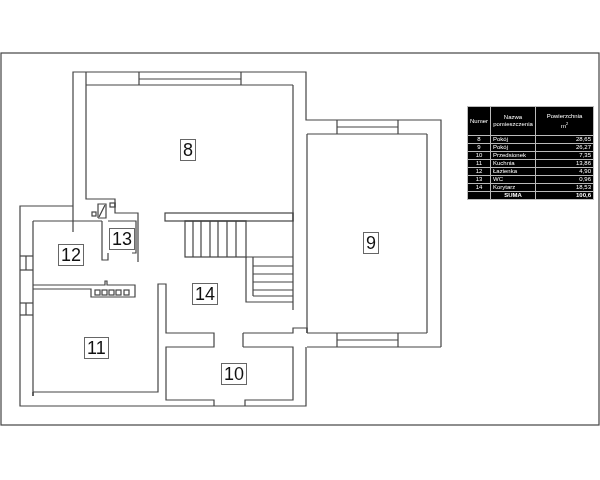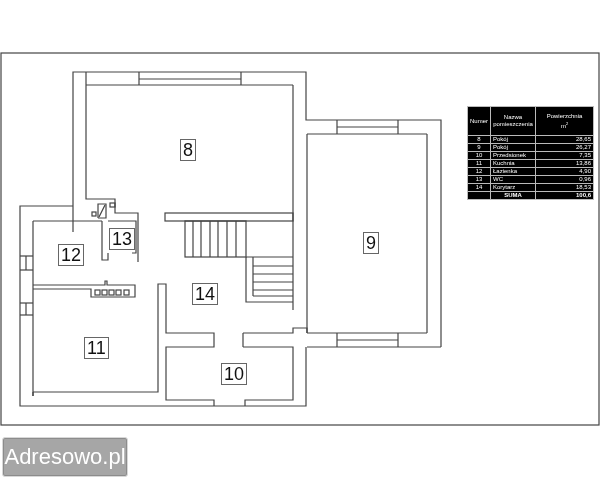--- a/index.html
+++ b/index.html
@@ -168,14 +168,13 @@
       <td class="area">18,53</td>
     </tr>
     <tr class="sum">
       <td></td>
       <td style="text-align:center;">SUMA</td>
       <td class="area">100,6</td>
     </tr>
   </tbody>
     </table>
 
-  <div class="watermark">Adresowo.pl</div>
 </div>
 
 </body></html>

